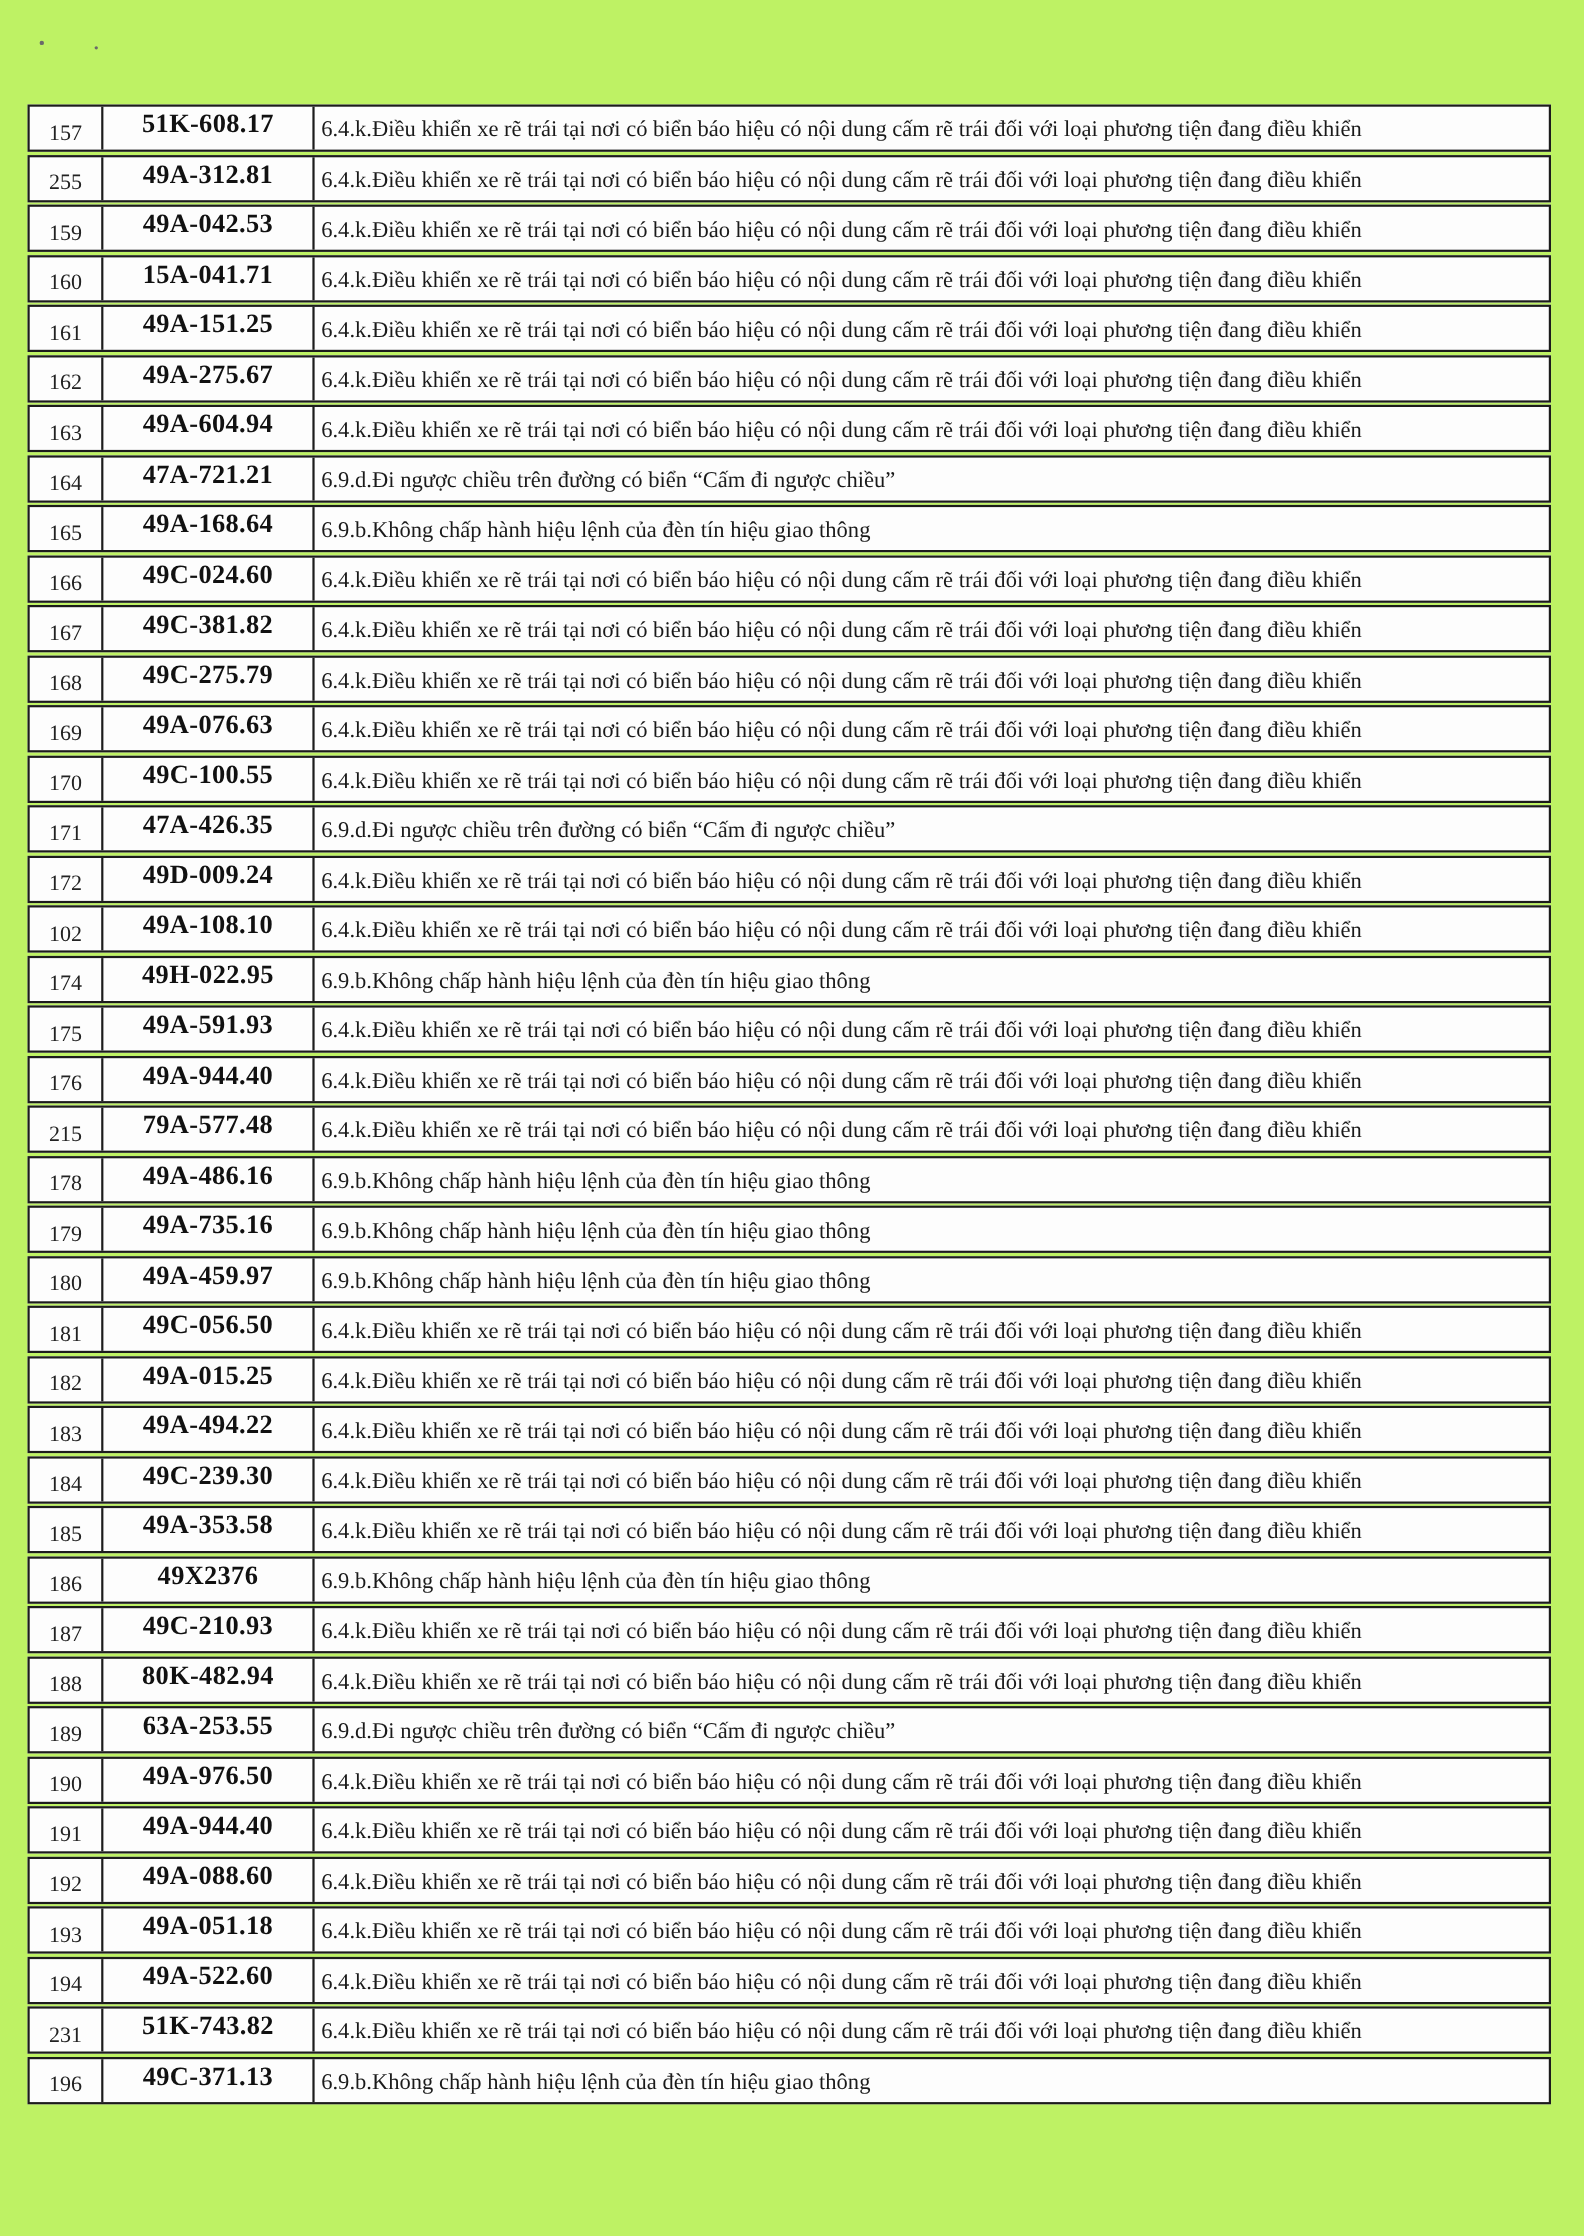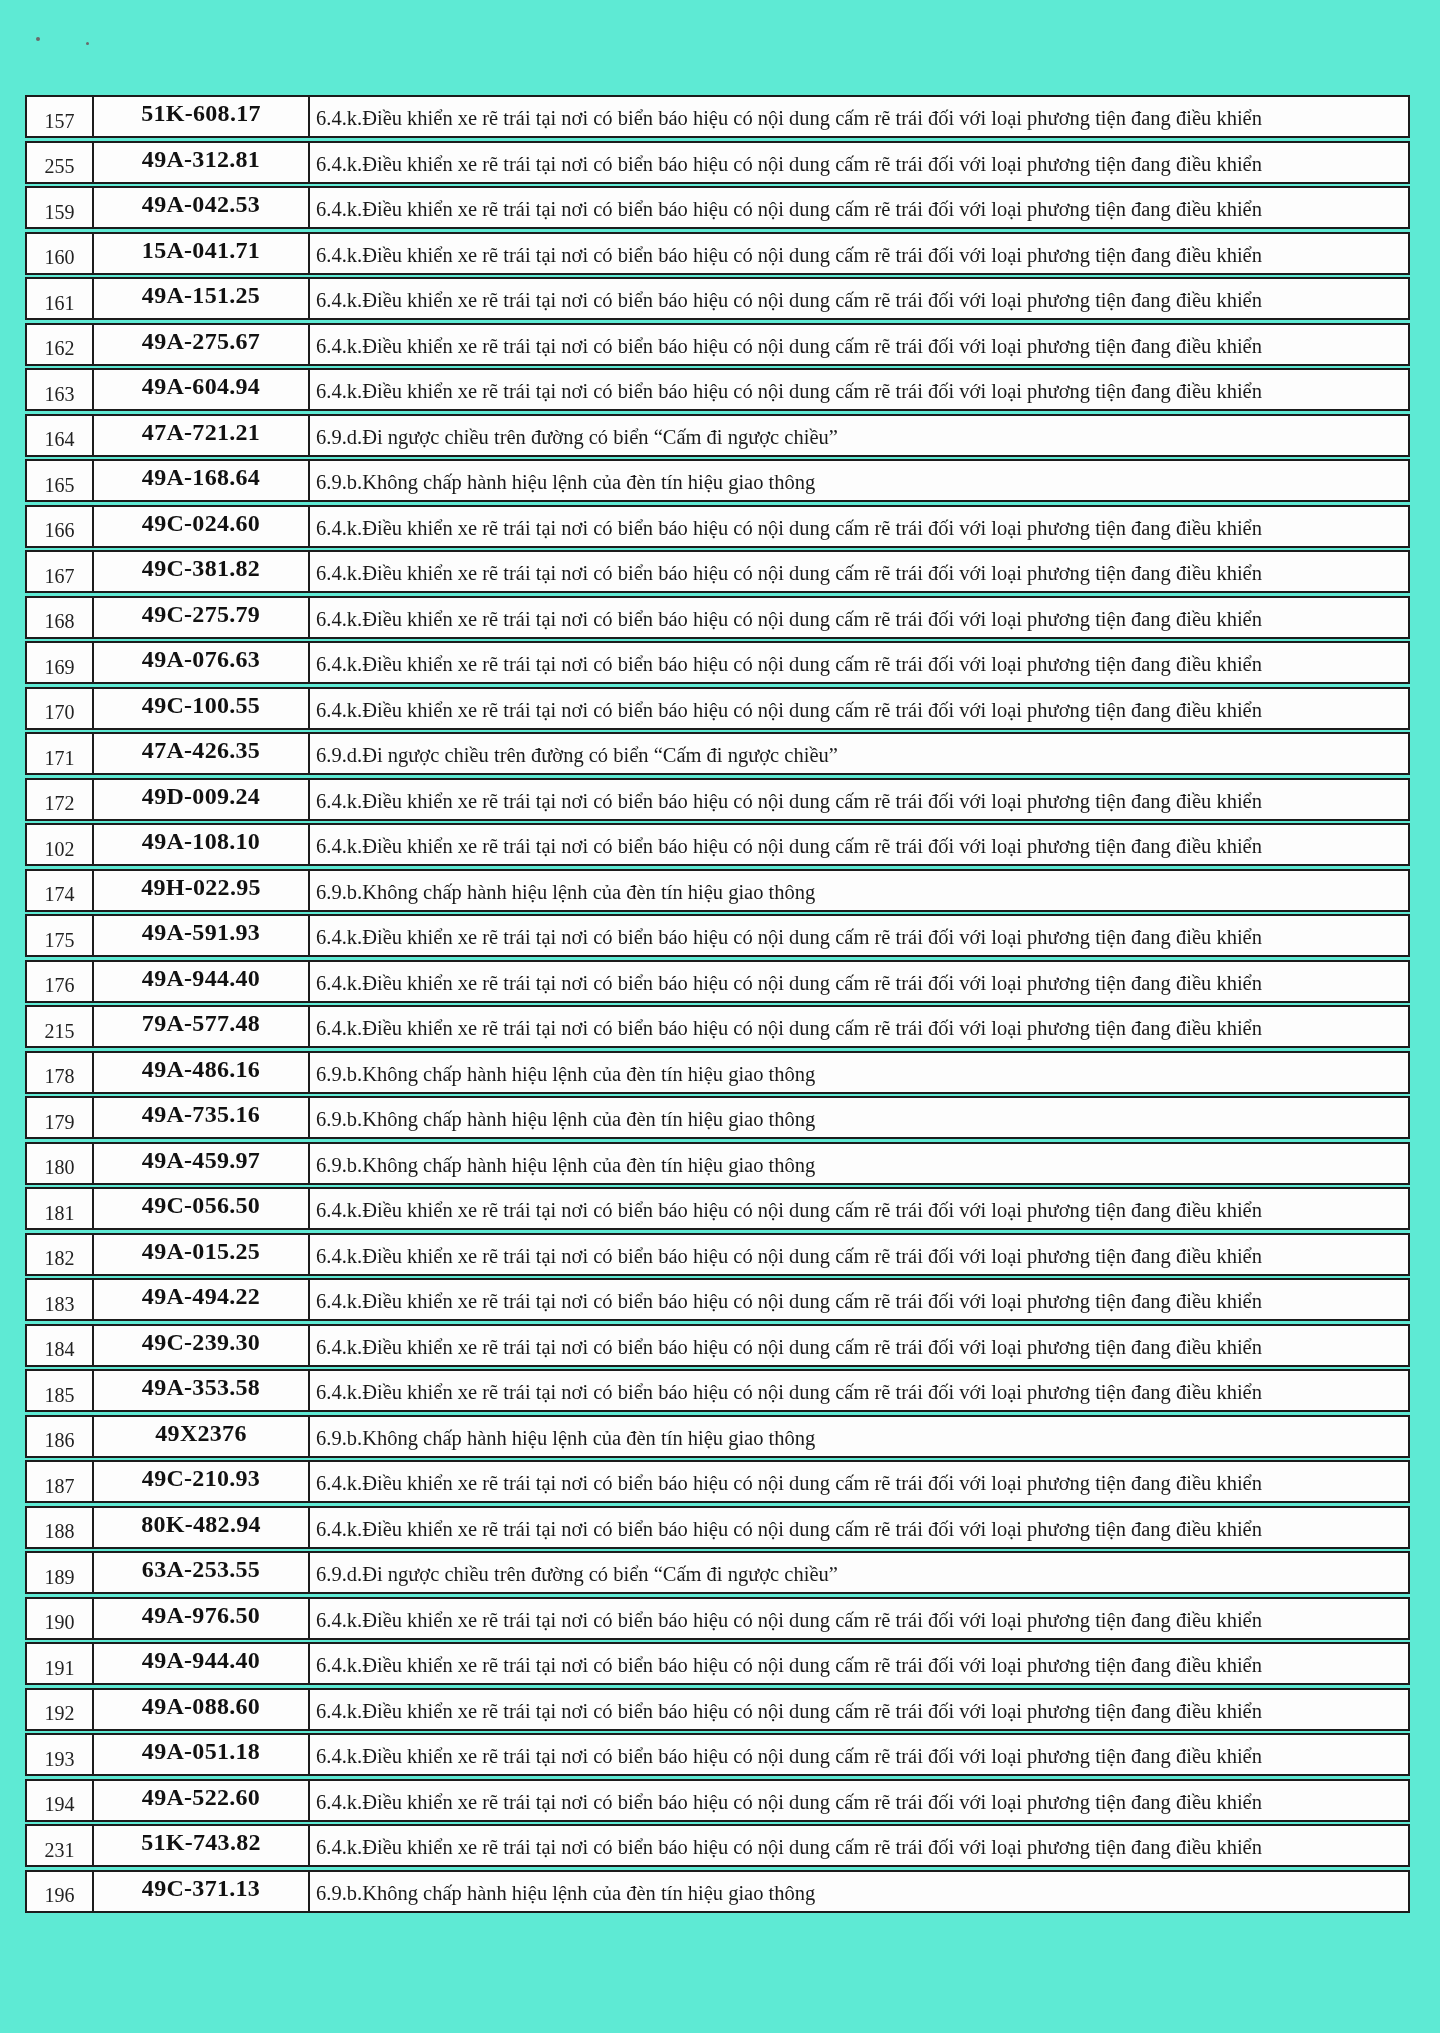--- a/index.html
+++ b/index.html
@@ -5,21 +5,21 @@
   html, body {
     margin: 0;
     padding: 0;
     background: #ffffff;
     font-family: "Liberation Serif", "DejaVu Serif", serif;
   }
   .page {
     position: relative;
     width: 1440px;
     height: 2033px;
-    background: #5eead4;
+    background: #bef264;
     overflow: hidden;
     color: #1b1b1b;
   }
   .speck {
     position: absolute;
     width: 4px;
     height: 4px;
     border-radius: 50%;
     background: #6a6a6a;
   }
@@ -49,21 +49,21 @@
   }
   .cell.no {
     width: 67px;
     border-right: 2px solid #1c1c1c;
     justify-content: center;
     padding-top: 9px;
     font-size: 20px;
     color: #222;
   }
   .cell.plate {
-    width: 216px;
+    width: 192px;
     border-right: 2px solid #1c1c1c;
     justify-content: center;
     font-weight: bold;
     font-size: 24px;
     padding-bottom: 6px;
     letter-spacing: 0.3px;
     color: #111;
   }
   .cell.violation {
     flex: 1;

